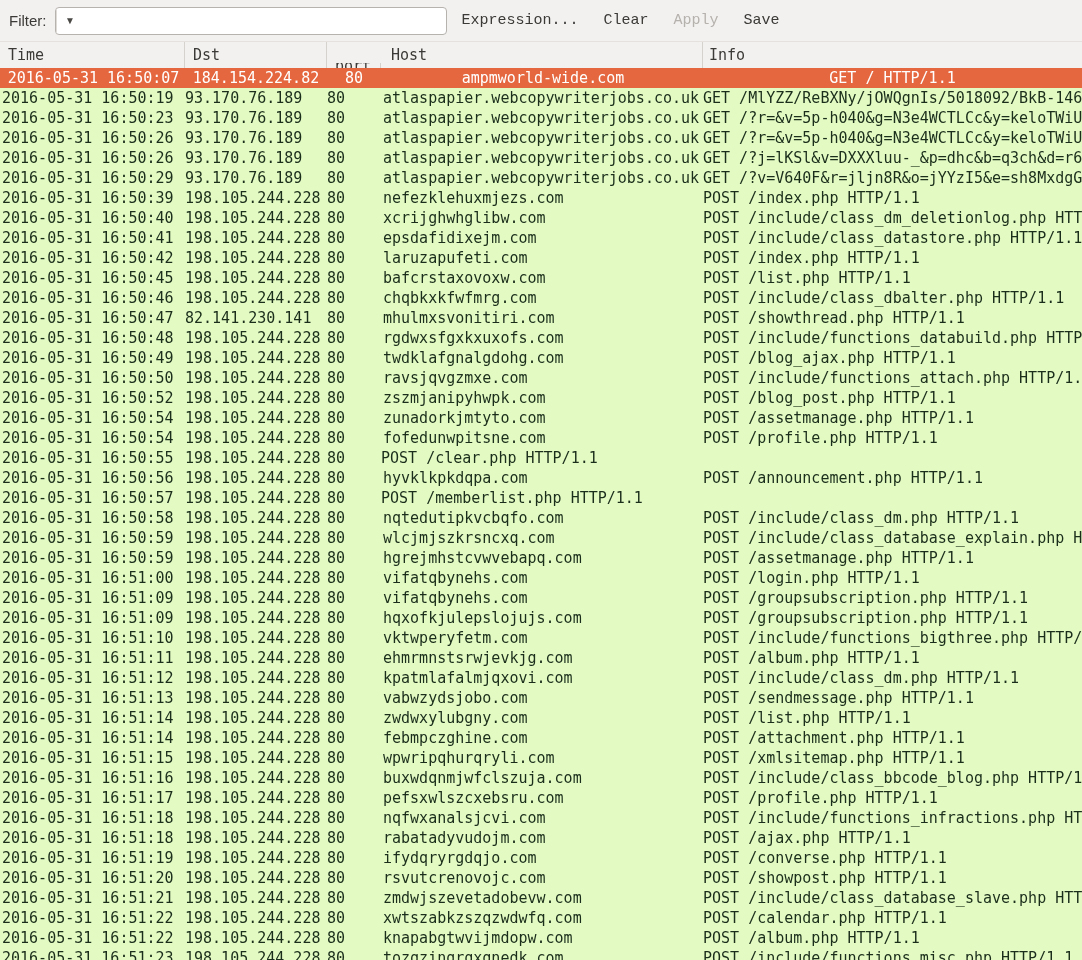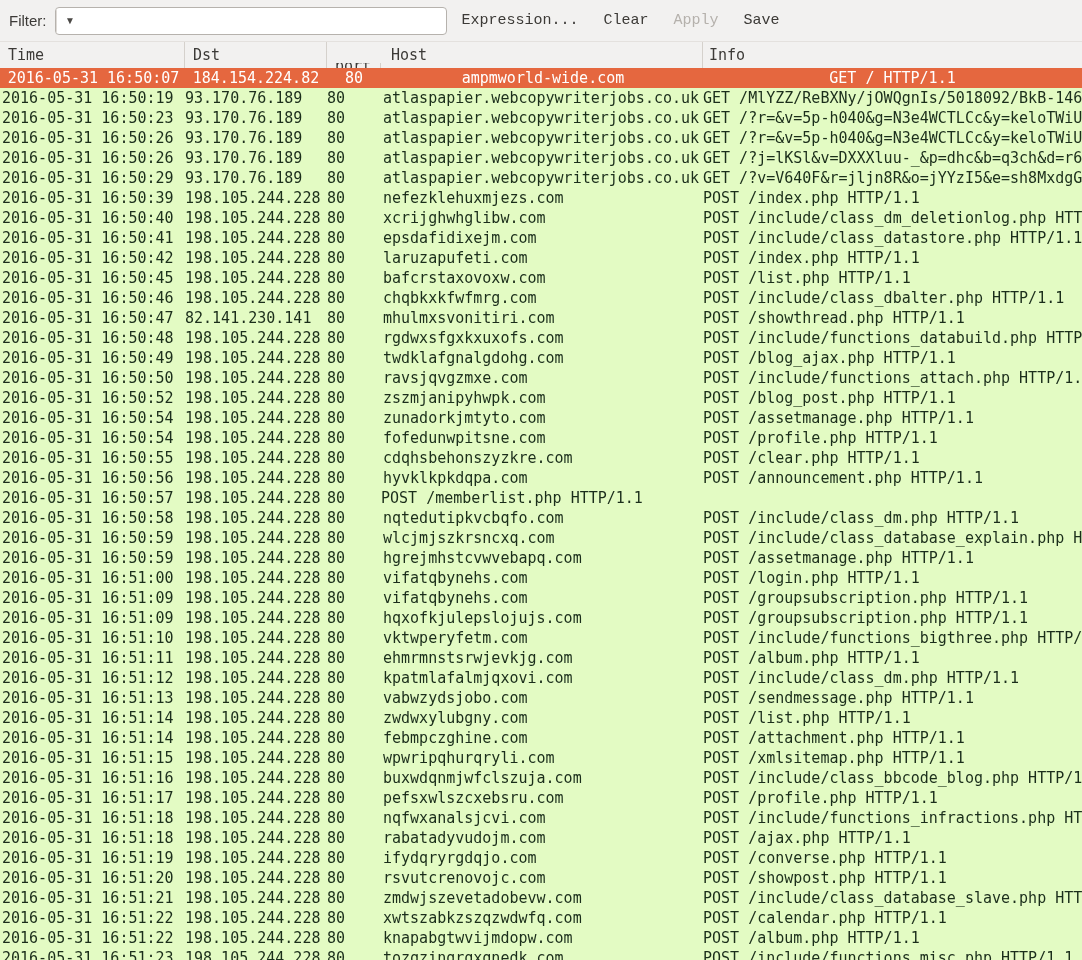--- a/index.html
+++ b/index.html
@@ -207,21 +207,20 @@
     <div class="cell c-time">2016-05-31 16:50:54</div>
     <div class="cell c-dst">198.105.244.228</div>
     <div class="cell c-port">80</div>
     <div class="cell c-host">fofedunwpitsne.com</div>
     <div class="cell c-info">POST /profile.php HTTP/1.1</div>
   </div>
       <div class="prow grid-cols">
     <div class="cell c-time">2016-05-31 16:50:55</div>
     <div class="cell c-dst">198.105.244.228</div>
     <div class="cell c-port">80</div>
-    <div class="cell c-host">cdqhsbehonszyzkre.com</div>
     <div class="cell c-info">POST /clear.php HTTP/1.1</div>
   </div>
       <div class="prow grid-cols">
     <div class="cell c-time">2016-05-31 16:50:56</div>
     <div class="cell c-dst">198.105.244.228</div>
     <div class="cell c-port">80</div>
     <div class="cell c-host">hyvklkpkdqpa.com</div>
     <div class="cell c-info">POST /announcement.php HTTP/1.1</div>
   </div>
       <div class="prow grid-cols">

